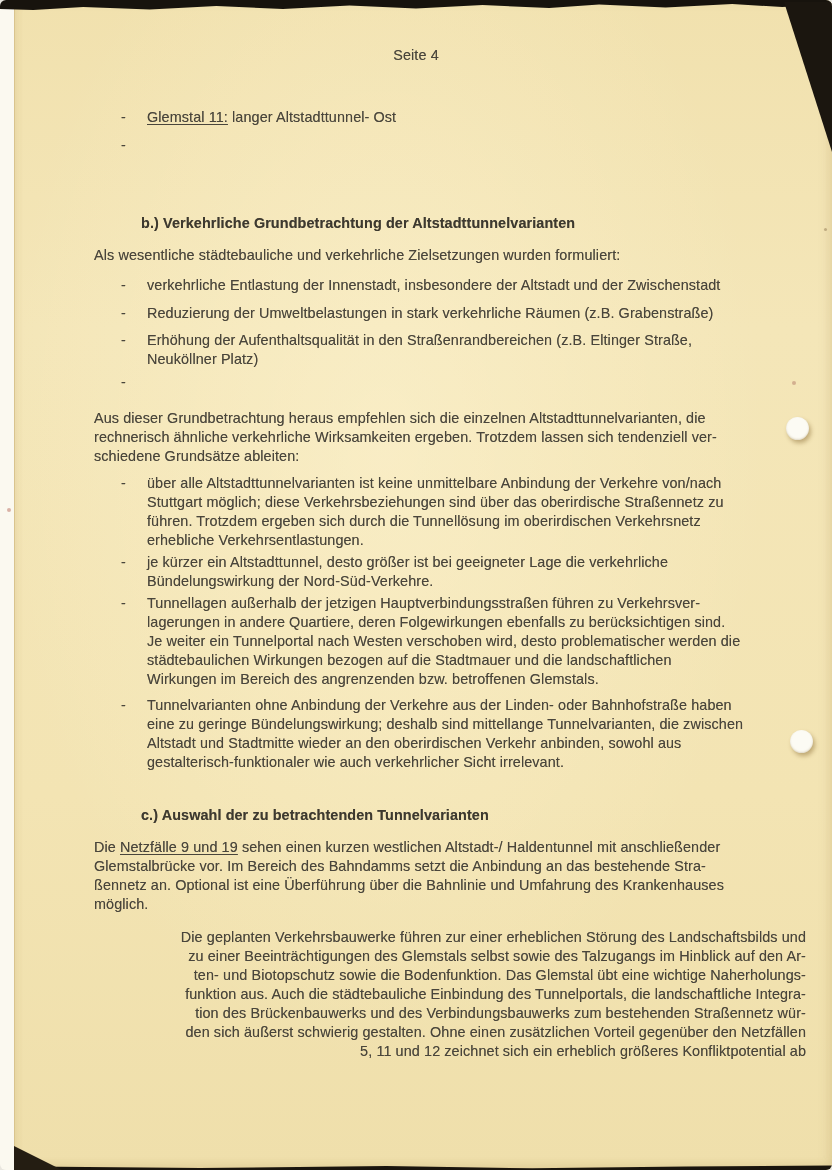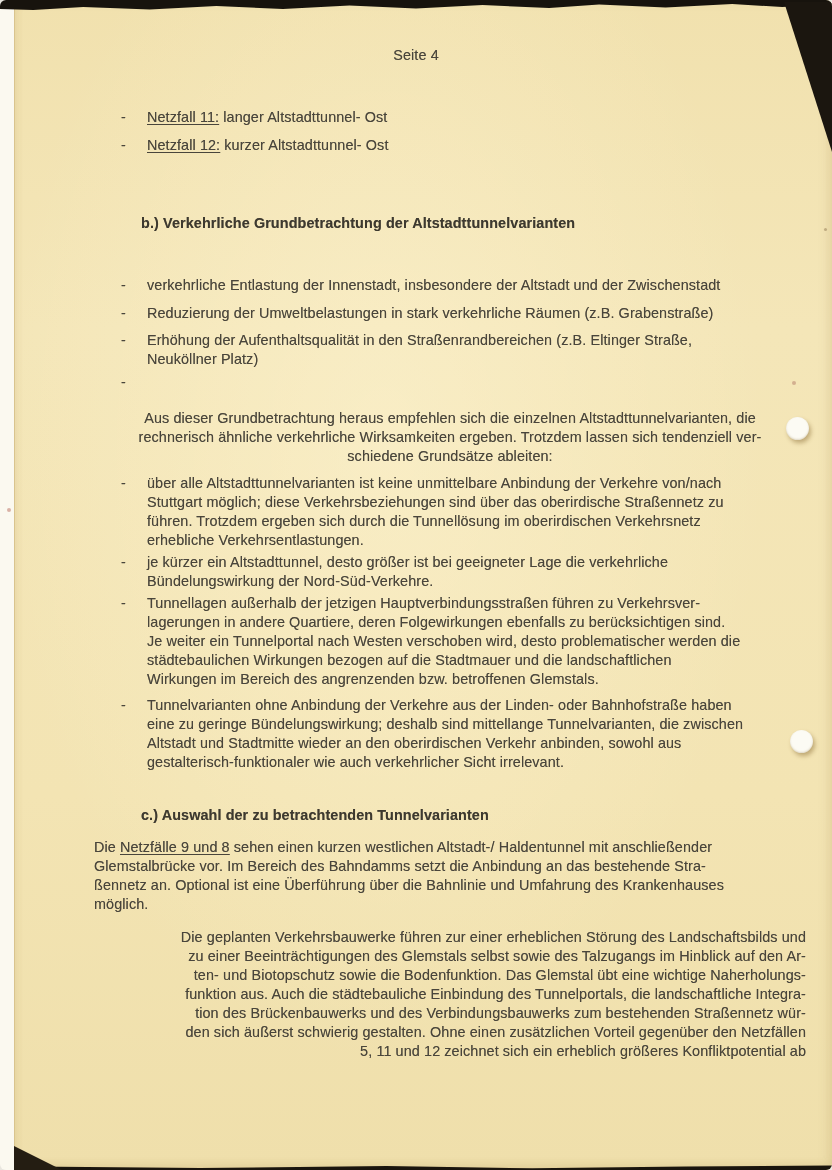--- a/index.html
+++ b/index.html
@@ -73,47 +73,47 @@
   <div class="hole h1"></div>
   <div class="hole h2"></div>
   <div class="speck s1"></div>
   <div class="speck s2"></div>
   <div class="speck s3"></div>
 
   <div class="txt center" style="top:46px;">Seite 4</div>
 
   <div class="txt brow" style="top:108px;">
     <span class="bmark">-</span>
-    <span class="btext"><span class="u">Netzfall 11:</span> <span>langer Altstadttunnel- Ost</span></span>
+    <span class="btext"><span class="u">Glemstal 11:</span> <span>langer Altstadttunnel- Ost</span></span>
   </div>
   <div class="txt brow" style="top:136px;">
     <span class="bmark">-</span>
-    <span class="btext"><span class="u">Netzfall 12:</span> <span>kurzer Altstadttunnel- Ost</span></span>
   </div>
 
   <div class="txt para heading" style="top:214px;">b.) Verkehrliche Grundbetrachtung der Altstadttunnelvarianten</div>
+  <div class="txt para" style="top:246px;">Als wesentliche städtebauliche und verkehrliche Zielsetzungen wurden formuliert:</div>
 
   <div class="txt brow" style="top:276px;">
     <span class="bmark">-</span>
     <span class="btext">verkehrliche Entlastung der Innenstadt, insbesondere der Altstadt und der Zwischenstadt</span>
   </div>
   <div class="txt brow" style="top:304px;">
     <span class="bmark">-</span>
     <span class="btext">Reduzierung der Umweltbelastungen in stark verkehrliche Räumen (z.B. Grabenstraße)</span>
   </div>
   <div class="txt brow" style="top:331px;">
     <span class="bmark">-</span>
     <span class="btext">Erhöhung der Aufenthaltsqualität in den Straßenrandbereichen (z.B. Eltinger Straße,
 Neuköllner Platz)</span>
   </div>
   <div class="txt brow" style="top:373px;">
     <span class="bmark">-</span>
   </div>
 
-  <div class="txt para" style="top:409px;text-align:center;">Aus dieser Grundbetrachtung heraus empfehlen sich die einzelnen Altstadttunnelvarianten, die
+  <div class="txt para" style="top:409px;">Aus dieser Grundbetrachtung heraus empfehlen sich die einzelnen Altstadttunnelvarianten, die
 rechnerisch ähnliche verkehrliche Wirksamkeiten ergeben. Trotzdem lassen sich tendenziell ver-
 schiedene Grundsätze ableiten:</div>
 
   <div class="txt brow" style="top:474px;">
     <span class="bmark">-</span>
     <span class="btext">über alle Altstadttunnelvarianten ist keine unmittelbare Anbindung der Verkehre von/nach
 Stuttgart möglich; diese Verkehrsbeziehungen sind über das oberirdische Straßennetz zu
 führen. Trotzdem ergeben sich durch die Tunnellösung im oberirdischen Verkehrsnetz
 erhebliche Verkehrsentlastungen.</span>
   </div>
@@ -133,21 +133,21 @@
   <div class="txt brow" style="top:696px;">
     <span class="bmark">-</span>
     <span class="btext">Tunnelvarianten ohne Anbindung der Verkehre aus der Linden- oder Bahnhofstraße haben
 eine zu geringe Bündelungswirkung; deshalb sind mittellange Tunnelvarianten, die zwischen
 Altstadt und Stadtmitte wieder an den oberirdischen Verkehr anbinden, sowohl aus
 gestalterisch-funktionaler wie auch verkehrlicher Sicht irrelevant.</span>
   </div>
 
   <div class="txt para heading" style="top:806px;">c.) Auswahl der zu betrachtenden Tunnelvarianten</div>
 
-  <div class="txt para" style="top:838px;"><span>Die </span><span class="u">Netzfälle 9 und 8</span><span> sehen einen kurzen westlichen Altstadt-/ Haldentunnel mit anschließender
+  <div class="txt para" style="top:838px;"><span>Die </span><span class="u">Netzfälle 9 und 19</span><span> sehen einen kurzen westlichen Altstadt-/ Haldentunnel mit anschließender
 Glemstalbrücke vor. Im Bereich des Bahndamms setzt die Anbindung an das bestehende Stra-
 ßennetz an. Optional ist eine Überführung über die Bahnlinie und Umfahrung des Krankenhauses
 möglich.</span></div>
 
   <div class="txt para" style="top:928px;text-align:right;">Die geplanten Verkehrsbauwerke führen zur einer erheblichen Störung des Landschaftsbilds und
 zu einer Beeinträchtigungen des Glemstals selbst sowie des Talzugangs im Hinblick auf den Ar-
 ten- und Biotopschutz sowie die Bodenfunktion. Das Glemstal übt eine wichtige Naherholungs-
 funktion aus. Auch die städtebauliche Einbindung des Tunnelportals, die landschaftliche Integra-
 tion des Brückenbauwerks und des Verbindungsbauwerks zum bestehenden Straßennetz wür-
 den sich äußerst schwierig gestalten. Ohne einen zusätzlichen Vorteil gegenüber den Netzfällen

